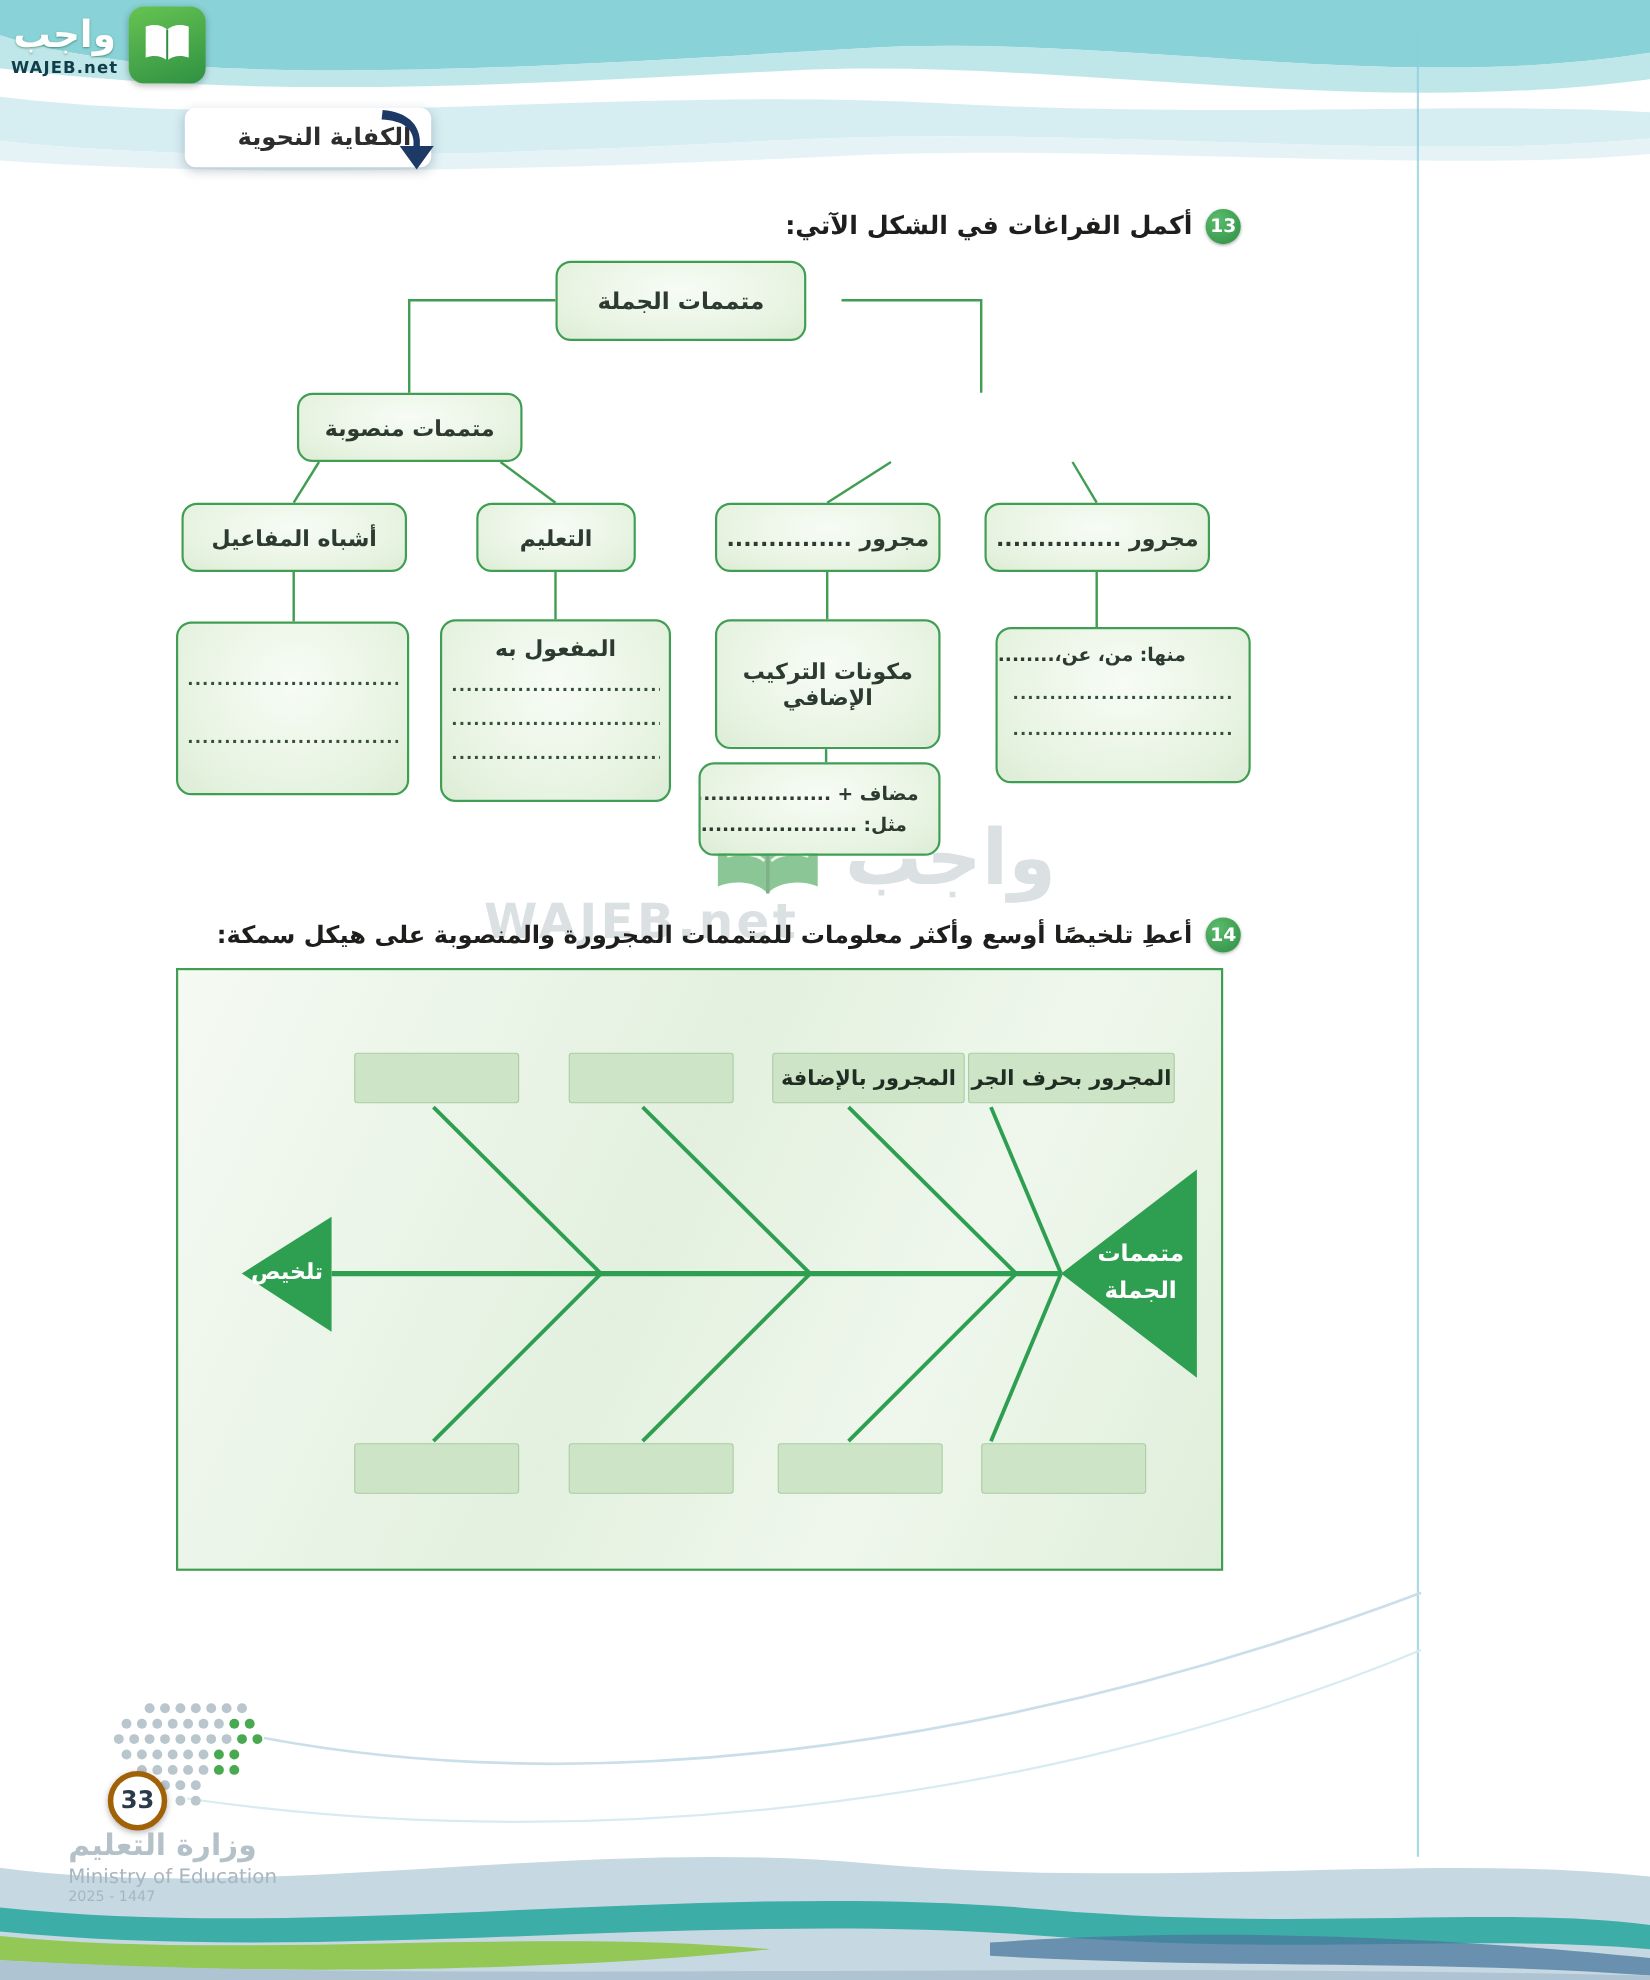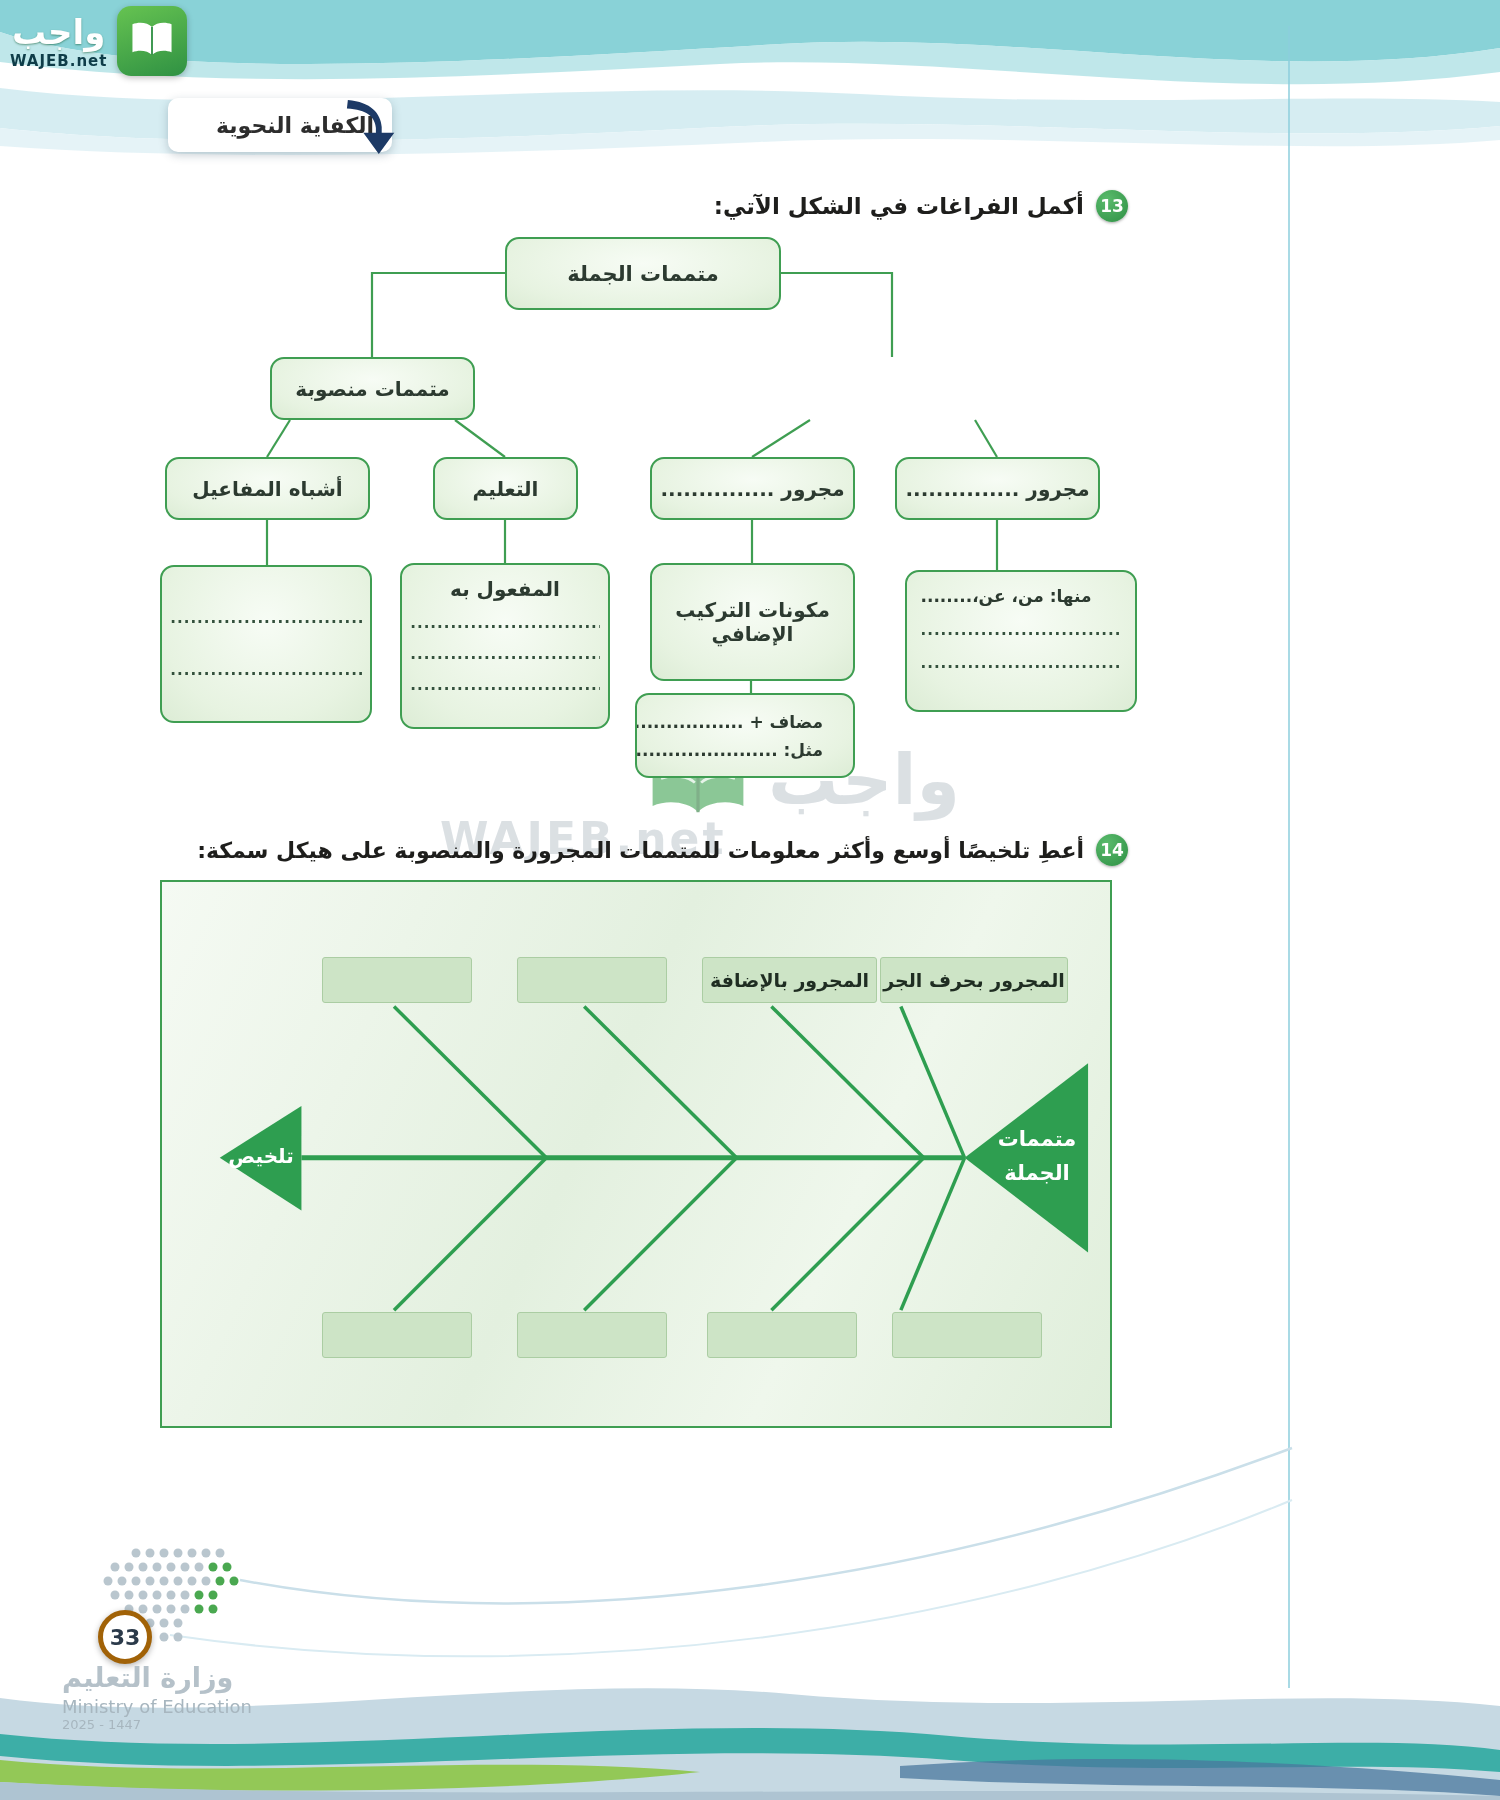--- a/index.html
+++ b/index.html
@@ -33,21 +33,21 @@
 
   
   .tree { position:absolute; left:150px; top:230px; width:1000px; height:560px; z-index:2; }
   .tree svg.connectors { position:absolute; inset:0; }
   .tbox { position:absolute; border:2px solid #3f9e52; border-radius:14px;
           background:radial-gradient(ellipse at 50% 35%, #f7fcf5 0%, #e7f3e1 70%, #dcecd5 100%);
           color:#2c3a30; text-align:center; display:flex; flex-direction:column; align-items:center; justify-content:center; }
   .tbox .title { font-weight:bold; font-size:20px; direction:rtl; }
   .tbox.root .title { font-size:21px; }
   .dots-line { font-size:15px; font-weight:bold; letter-spacing:1px; color:#33503c; white-space:nowrap; overflow:hidden; max-width:92%; }
-  .line-sm { font-size:17px; font-weight:bold; color:#2c3a30; direction:rtl; width:100%; text-align:center; padding-right:30px; white-space:nowrap; overflow:hidden; }
+  .line-sm { font-size:17px; font-weight:bold; color:#2c3a30; direction:rtl; width:100%; text-align:left; padding-right:18px; white-space:nowrap; overflow:hidden; }
 
   
   .watermark { position:absolute; left:440px; top:732px; width:520px; opacity:.6; z-index:1; pointer-events:none; }
   .wm-row { display:flex; flex-direction:row; justify-content:flex-end; align-items:center; gap:10px; }
   .wm-ar { font-size:70px; font-weight:bold; color:#c4ccd2; direction:rtl; line-height:1; }
   .wm-en { font-size:44px; font-weight:bold; color:#c4ccd2; letter-spacing:3px; margin-top:-14px; }
 
   
   .fish-panel { position:absolute; left:160px; top:880px; width:952px; height:548px; border:2px solid #3f9e52;
                 background:linear-gradient(115deg,#f5faf3 0%,#e3f0df 45%,#eff7ec 70%,#dfeeda 100%); z-index:2; }
@@ -127,21 +127,21 @@
         <line x1="660" y1="190" x2="602" y2="227"></line>
         <line x1="825" y1="190" x2="847" y2="227"></line>
         <line x1="117" y1="290" x2="117" y2="335"></line>
         <line x1="355" y1="290" x2="355" y2="333"></line>
         <line x1="602" y1="290" x2="602" y2="333"></line>
         <line x1="847" y1="290" x2="847" y2="340"></line>
         <line x1="601" y1="451" x2="601" y2="463"></line>
       </g>
     </svg>
 
-    <div class="tbox root" style="left:355px; top:7px; width:276px; height:73px;">
+    <div class="tbox root" style="left:355px; top:7px; width:228px; height:73px;">
       <div class="title">متممات الجملة</div>
     </div>
 
     <div class="tbox" style="left:120px; top:127px; width:205px; height:63px;">
       <div class="title">متممات منصوبة</div>
     </div>
 
 
     <div class="tbox" style="left:15px; top:227px; width:205px; height:63px;">
       <div class="title">أشباه المفاعيل</div>

